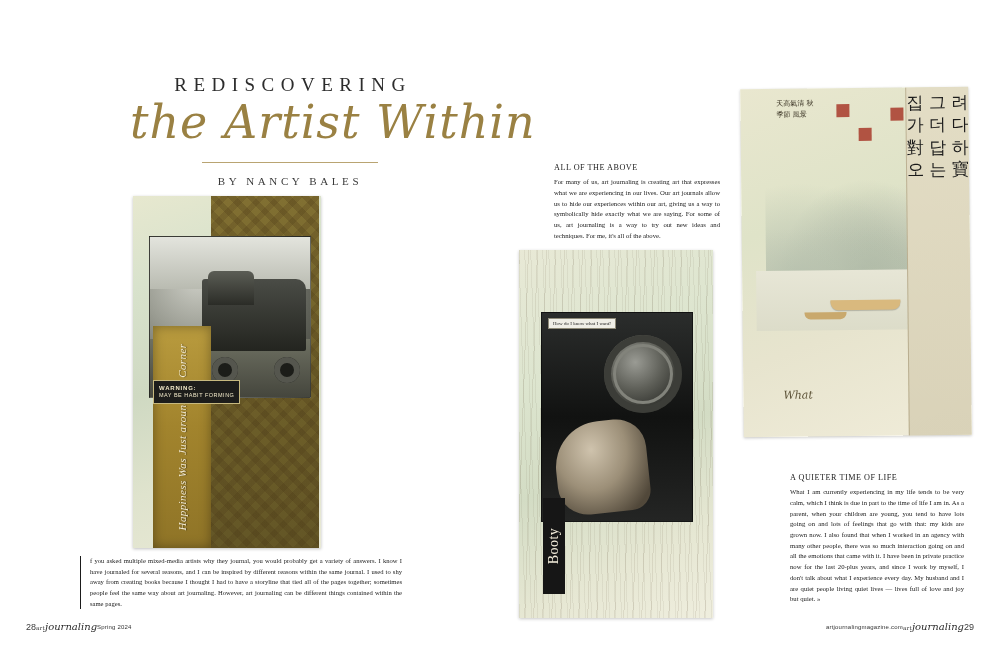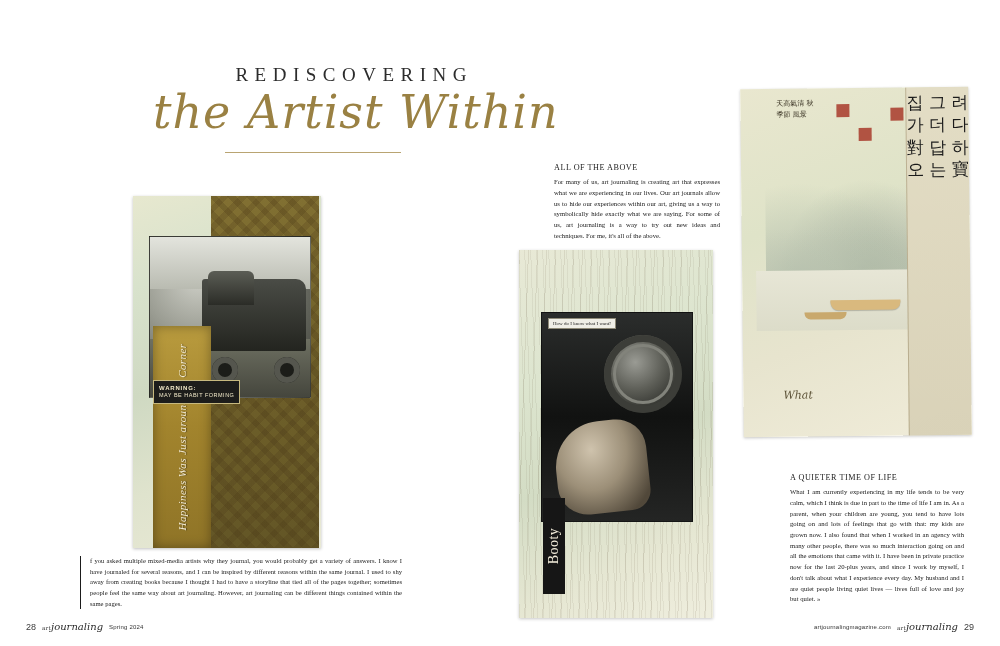--- a/index.html
+++ b/index.html
@@ -22,24 +22,23 @@
     background: #ffffff;
   }
 
   
   .page-left { position: absolute; left: 0; top: 0; width: 500px; height: 646px; }
   .page-right { position: absolute; left: 500px; top: 0; width: 500px; height: 646px; }
 
   .title-block {
     position: absolute;
     left: 130px;
-    top: 64px;
+    top: 74px;
     width: 320px;
-    text-align: right;
-    margin-left: 23px;
+    text-align: center;
   }
   .kicker {
     font-family: "Liberation Serif", serif;
     font-size: 19px;
     letter-spacing: 6.5px;
     color: #2c2c2c;
     text-transform: uppercase;
     margin-left: 6px;
   }
   .script {
@@ -306,21 +305,21 @@
     font-size: 11px;
     color:#5d5338;
   }
 
   
   .footer {
     position:absolute; bottom: 14px;
     font-family:"Liberation Sans", sans-serif;
     font-size: 7px;
     color:#2b2b2b;
-    display:flex; align-items:center; gap:6px;
+    display:flex; align-items:center; gap:0;
   }
   .footer .pg { font-size: 9px; color:#3a3a3a; }
   .logo-mark {
     font-family:"DejaVu Serif", serif;
     font-style: italic;
     font-size: 10px;
     color:#2b2b2b;
   }
   .logo-mark .sm { font-size:5.5px; font-style:normal; letter-spacing:0.3px; }
   #footer-left { left: 26px; }
@@ -331,20 +330,21 @@
 <body>
 
 <div class="spread">
 
   <div class="page-left">
 
     <div class="title-block">
       <div class="kicker">REDISCOVERING</div>
       <div class="script">the Artist Within</div>
       <div class="rule"></div>
+      <div class="byline">BY NANCY BALES</div>
     </div>
 
     <div class="art-left">
       <div class="damask"></div>
       <div class="photo-truck">
         <div class="sky"></div>
         <div class="ground"></div>
         <div class="figure"></div>
         <div class="truck"></div>
         <div class="cab"></div>

